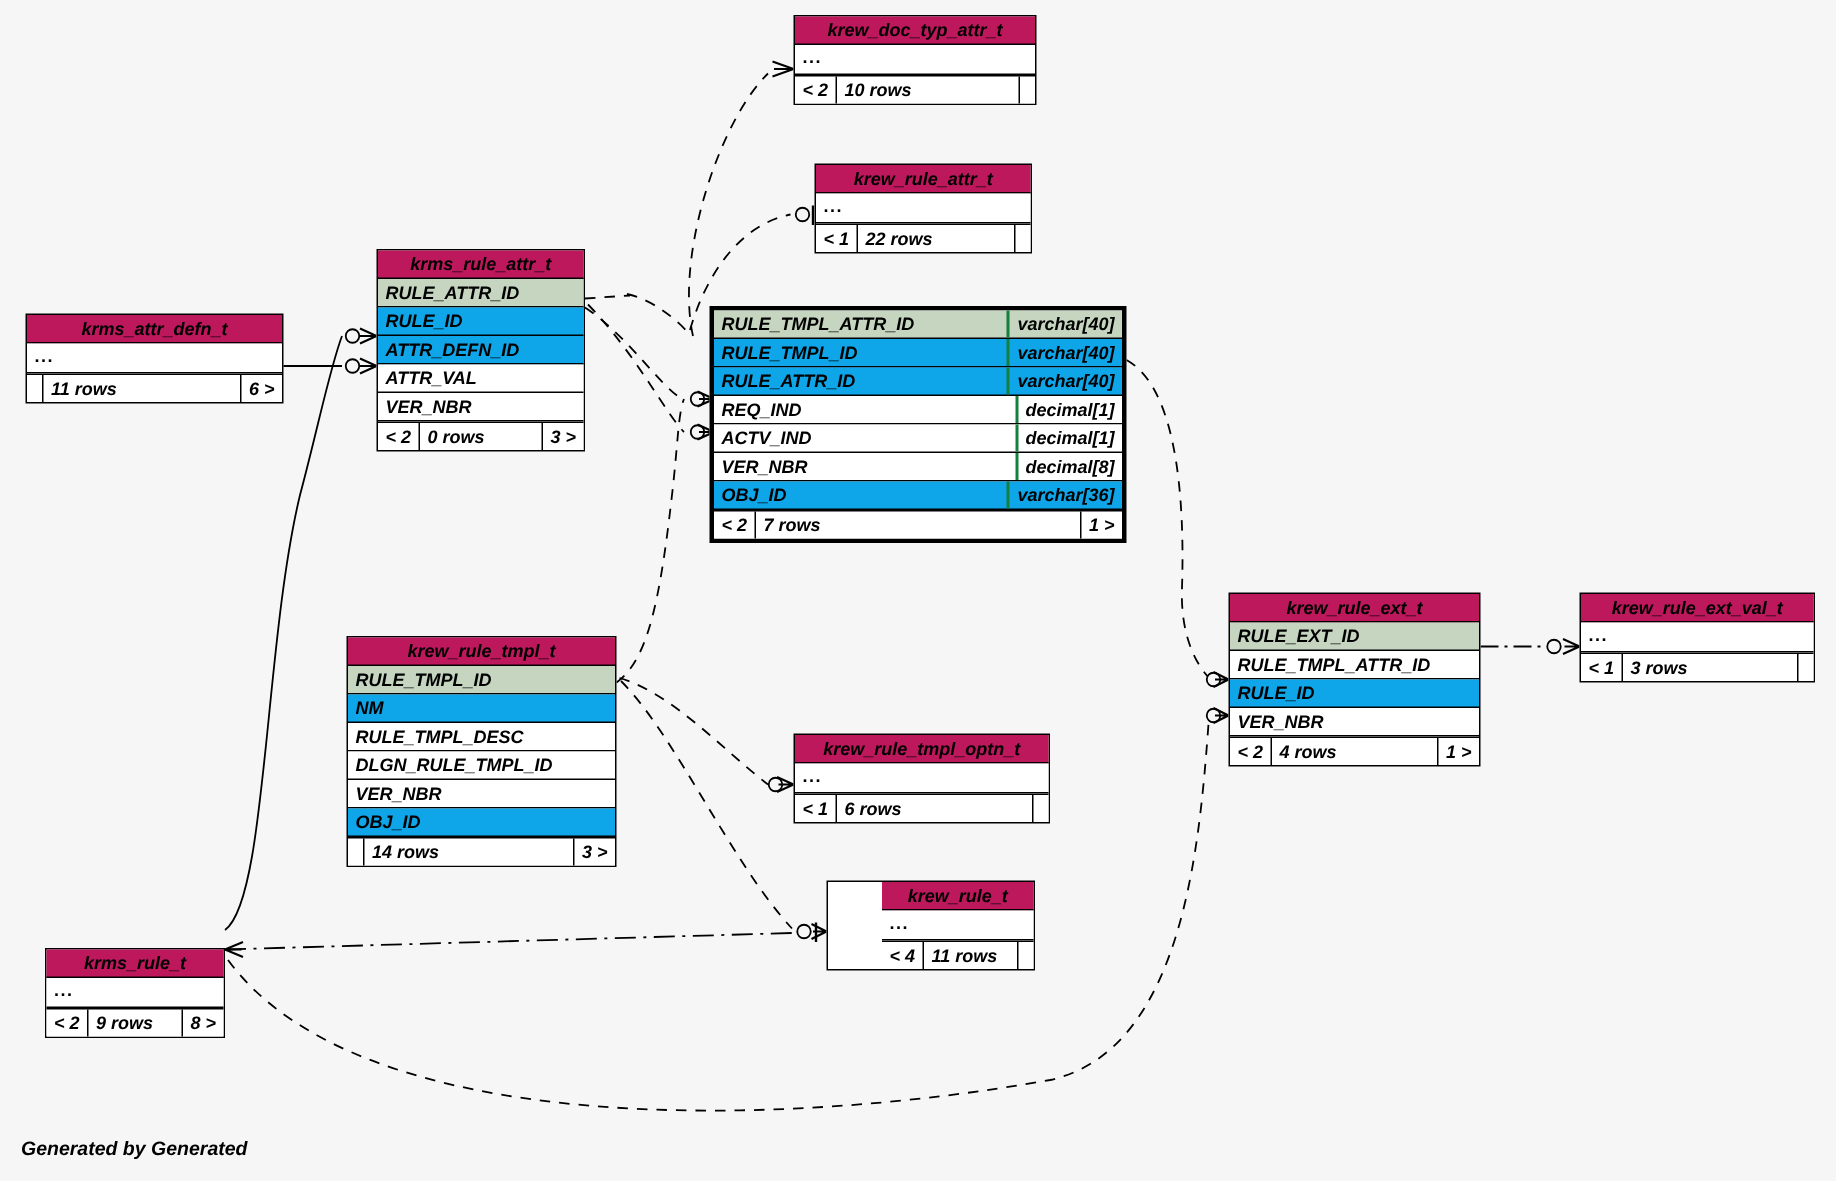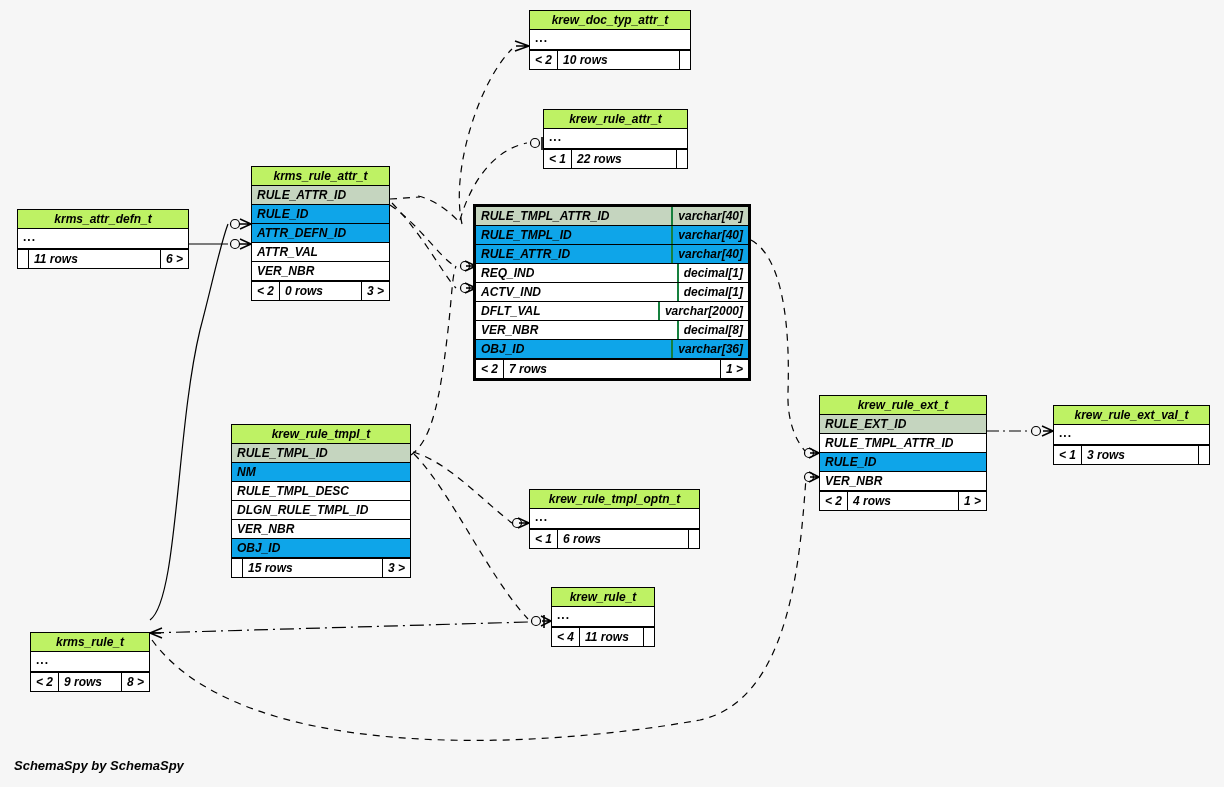--- a/index.html
+++ b/index.html
@@ -15,21 +15,21 @@
   .table{
     position:absolute;
     border:1px solid #000;
     background:#ffffff;
     box-sizing:border-box;
     z-index:5;
   }
   .table.focus{border:3px solid #000;}
 
   .thead{
-    background:#bef264;
+    background:#be185d;
     border-bottom:1px solid #000;
     text-align:center;
     font-style:italic;font-weight:bold;
     font-size:12px;color:#000;
     padding:2px 6px;
     white-space:nowrap;
   }
   .row{
     display:flex;
     border-bottom:1px solid #000;
@@ -205,24 +205,20 @@
         </div>
         <div class="row plain">
           <span class="cname">REQ_IND</span>
           <span class="ctype">decimal[1]</span>
         </div>
         <div class="row plain">
           <span class="cname">ACTV_IND</span>
           <span class="ctype">decimal[1]</span>
         </div>
         <div class="row plain">
-          <span class="cname">DFLT_VAL</span>
-          <span class="ctype">varchar[2000]</span>
-        </div>
-        <div class="row plain">
           <span class="cname">VER_NBR</span>
           <span class="ctype">decimal[8]</span>
         </div>
         <div class="row fk">
           <span class="cname">OBJ_ID</span>
           <span class="ctype">varchar[36]</span>
         </div>
         <div class="foot">
           <span class="fl">&lt; 2</span>
           <span class="fm">7 rows</span>
@@ -242,21 +238,21 @@
         </div>
         <div class="row plain">
           <span class="cname">VER_NBR</span>
         </div>
         <div class="foot">
           <span class="fl">&lt; 2</span>
           <span class="fm">4 rows</span>
           <span class="fr">1 &gt;</span>
         </div>
       </div>
-      <div class="table" style="left: 1053px; top: 405px; width: 157px;">
+      <div class="table" style="left: 1053px; top: 395px; width: 157px;">
         <div class="thead">krew_rule_ext_val_t</div>
         <div class="row plain ellipsis">
           <span class="cname">...</span>
         </div>
         <div class="foot">
           <span class="fl">&lt; 1</span>
           <span class="fm">3 rows</span>
           <span class="fr"></span>
         </div>
       </div>
@@ -275,36 +271,36 @@
           <span class="cname">DLGN_RULE_TMPL_ID</span>
         </div>
         <div class="row plain">
           <span class="cname">VER_NBR</span>
         </div>
         <div class="row fk">
           <span class="cname">OBJ_ID</span>
         </div>
         <div class="foot">
           <span class="fl"></span>
-          <span class="fm">15 rows</span>
+          <span class="fm">14 rows</span>
           <span class="fr">3 &gt;</span>
         </div>
       </div>
       <div class="table" style="left: 529px; top: 489px; width: 171px;">
         <div class="thead">krew_rule_tmpl_optn_t</div>
         <div class="row plain ellipsis">
           <span class="cname">...</span>
         </div>
         <div class="foot">
           <span class="fl">&lt; 1</span>
           <span class="fm">6 rows</span>
           <span class="fr"></span>
         </div>
       </div>
-      <div class="table" style="left: 551px; top: 587px; width: 104px;">
+      <div class="table" style="left: 551px; top: 587px; width: 139px; padding-left: 36px;">
         <div class="thead">krew_rule_t</div>
         <div class="row plain ellipsis">
           <span class="cname">...</span>
         </div>
         <div class="foot">
           <span class="fl">&lt; 4</span>
           <span class="fm">11 rows</span>
           <span class="fr"></span>
         </div>
       </div>
@@ -314,14 +310,14 @@
           <span class="cname">...</span>
         </div>
         <div class="foot">
           <span class="fl">&lt; 2</span>
           <span class="fm">9 rows</span>
           <span class="fr">8 &gt;</span>
         </div>
       </div>
     </div>
 
-  <div class="credit">SchemaSpy by SchemaSpy</div>
+  <div class="credit">Generated by Generated</div>
 </div>
 
 </body></html>

